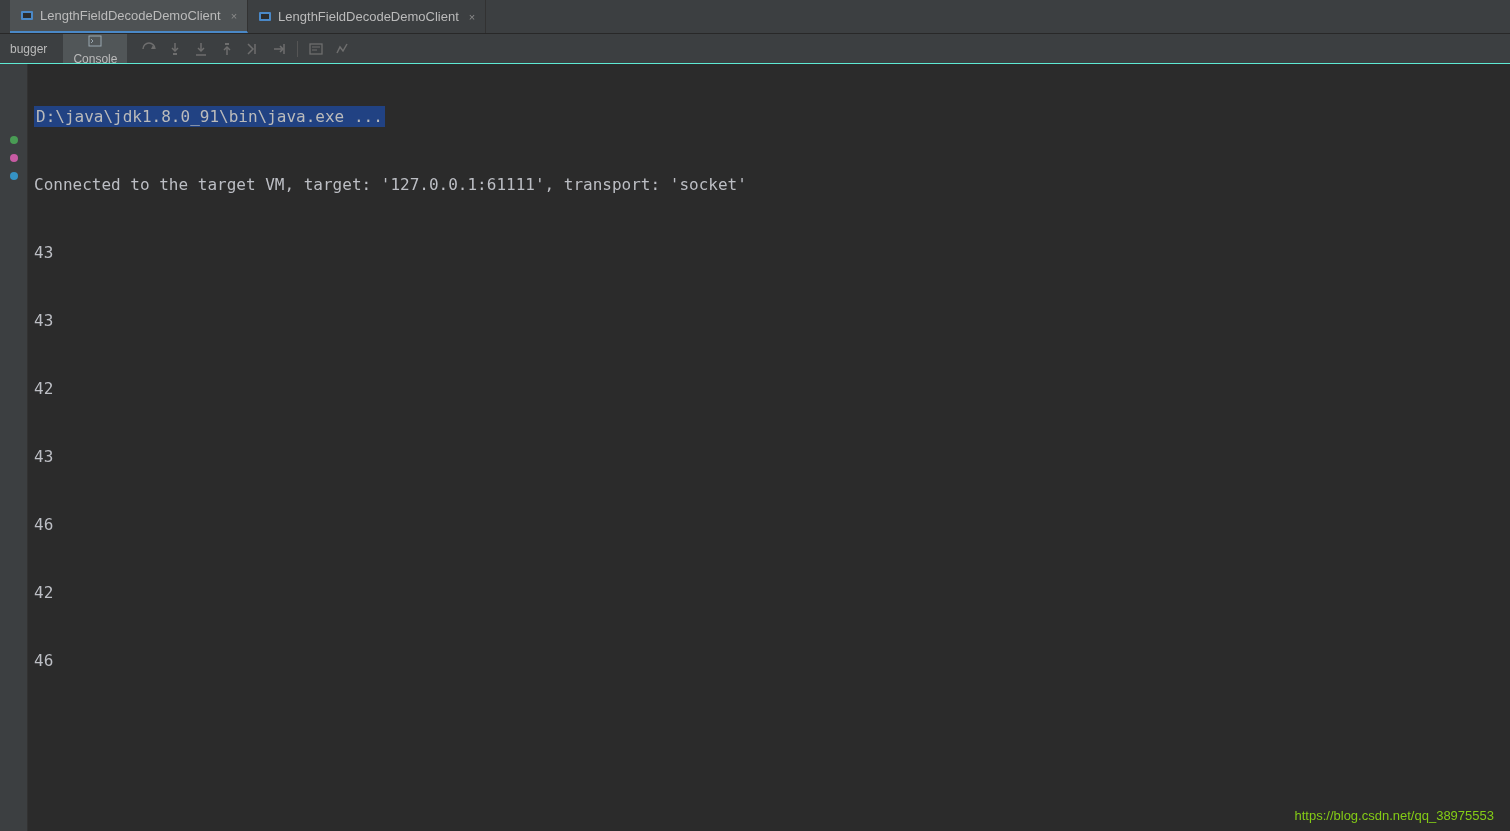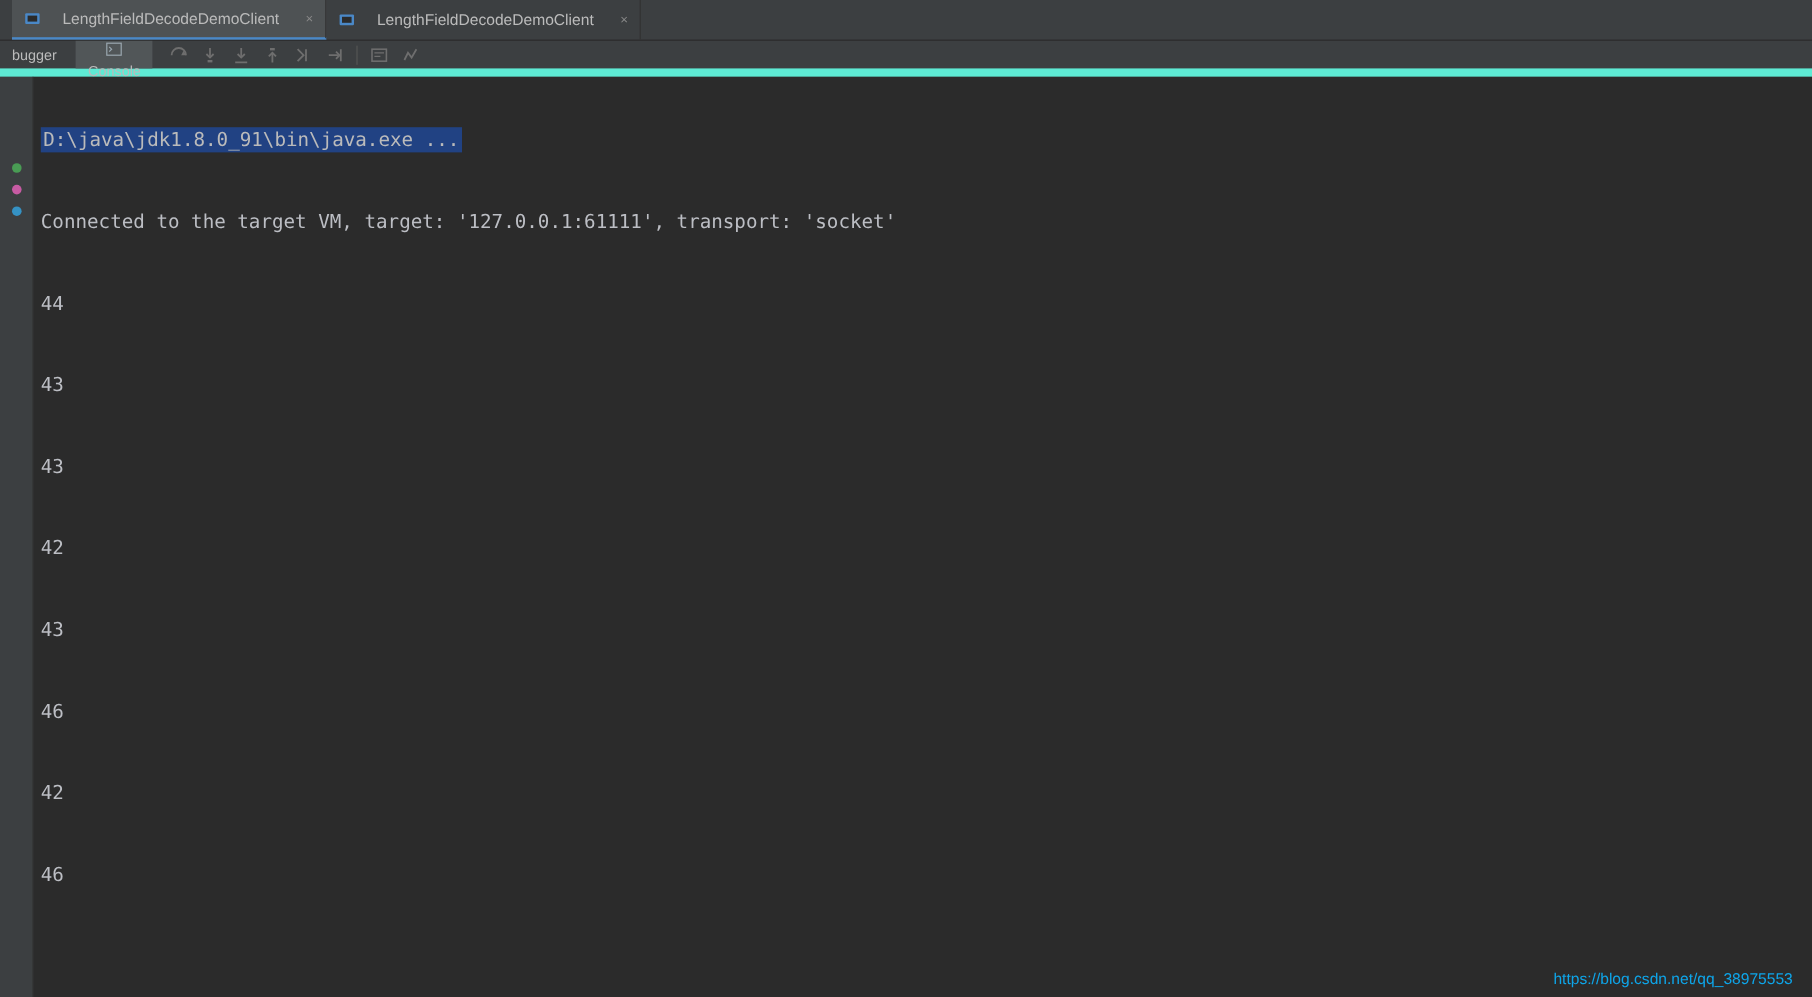--- a/index.html
+++ b/index.html
@@ -21,21 +21,21 @@
     border-bottom: 1px solid #282828;
     padding-left: 10px;
   }
   .tab {
     display: flex;
     align-items: center;
     padding: 0 10px;
     height: 100%;
     color: #bbbbbb;
     font-size: 13px;
-    gap: 18px;
+    gap: 6px;
     cursor: pointer;
     border-right: 1px solid #323232;
   }
   .tab.active {
     background: #4e5254;
     border-bottom: 2px solid #4a88c7;
   }
   .tab-icon {
     width: 14px;
     height: 14px;
@@ -44,21 +44,21 @@
   .tab-close {
     font-size: 11px;
     color: #8a8a8a;
     padding-left: 4px;
   }
   .toolbar {
     display: flex;
     align-items: center;
     height: 30px;
     background: #3c3f41;
-    border-bottom: 7px solid #5eead4;
+    border-bottom: 1px solid #5eead4;
     padding-left: 0;
     gap: 6px;
   }
   .toolbar-tab {
     padding: 0 10px;
     font-size: 12px;
     color: #bbbbbb;
     height: 100%;
     display: flex;
     align-items: center;
@@ -119,21 +119,21 @@
   }
   .console .line {
     line-height: 30px;
     display: block;
   }
   .watermark {
     position: absolute;
     right: 16px;
     bottom: 8px;
     font-size: 13px;
-    color: #0ea5e9;
+    color: #84cc16;
   }
   svg { display:block; }
 </style>
 </head>
 <body>
 
 <div class="tab-bar">
   <div class="tab active">
     <span class="tab-icon">
       <svg viewBox="0 0 14 14">
@@ -240,21 +240,20 @@
   <span class="gutter-icon">
     <svg viewBox="0 0 12 12">
         <circle cx="6" cy="6" r="4" fill="#3592c4"></circle>
       </svg>
   </span>
 </div>
 
 <div class="console">
   <span class="line"><span class="cmd">D:\java\jdk1.8.0_91\bin\java.exe ...</span></span>
   <span class="line">Connected to the target VM, target: '127.0.0.1:61111', transport: 'socket'</span>
-  <span class="line">44</span>
   <span class="line">43</span>
   <span class="line">43</span>
   <span class="line">42</span>
   <span class="line">43</span>
   <span class="line">46</span>
   <span class="line">42</span>
   <span class="line">46</span>
   
   
   

